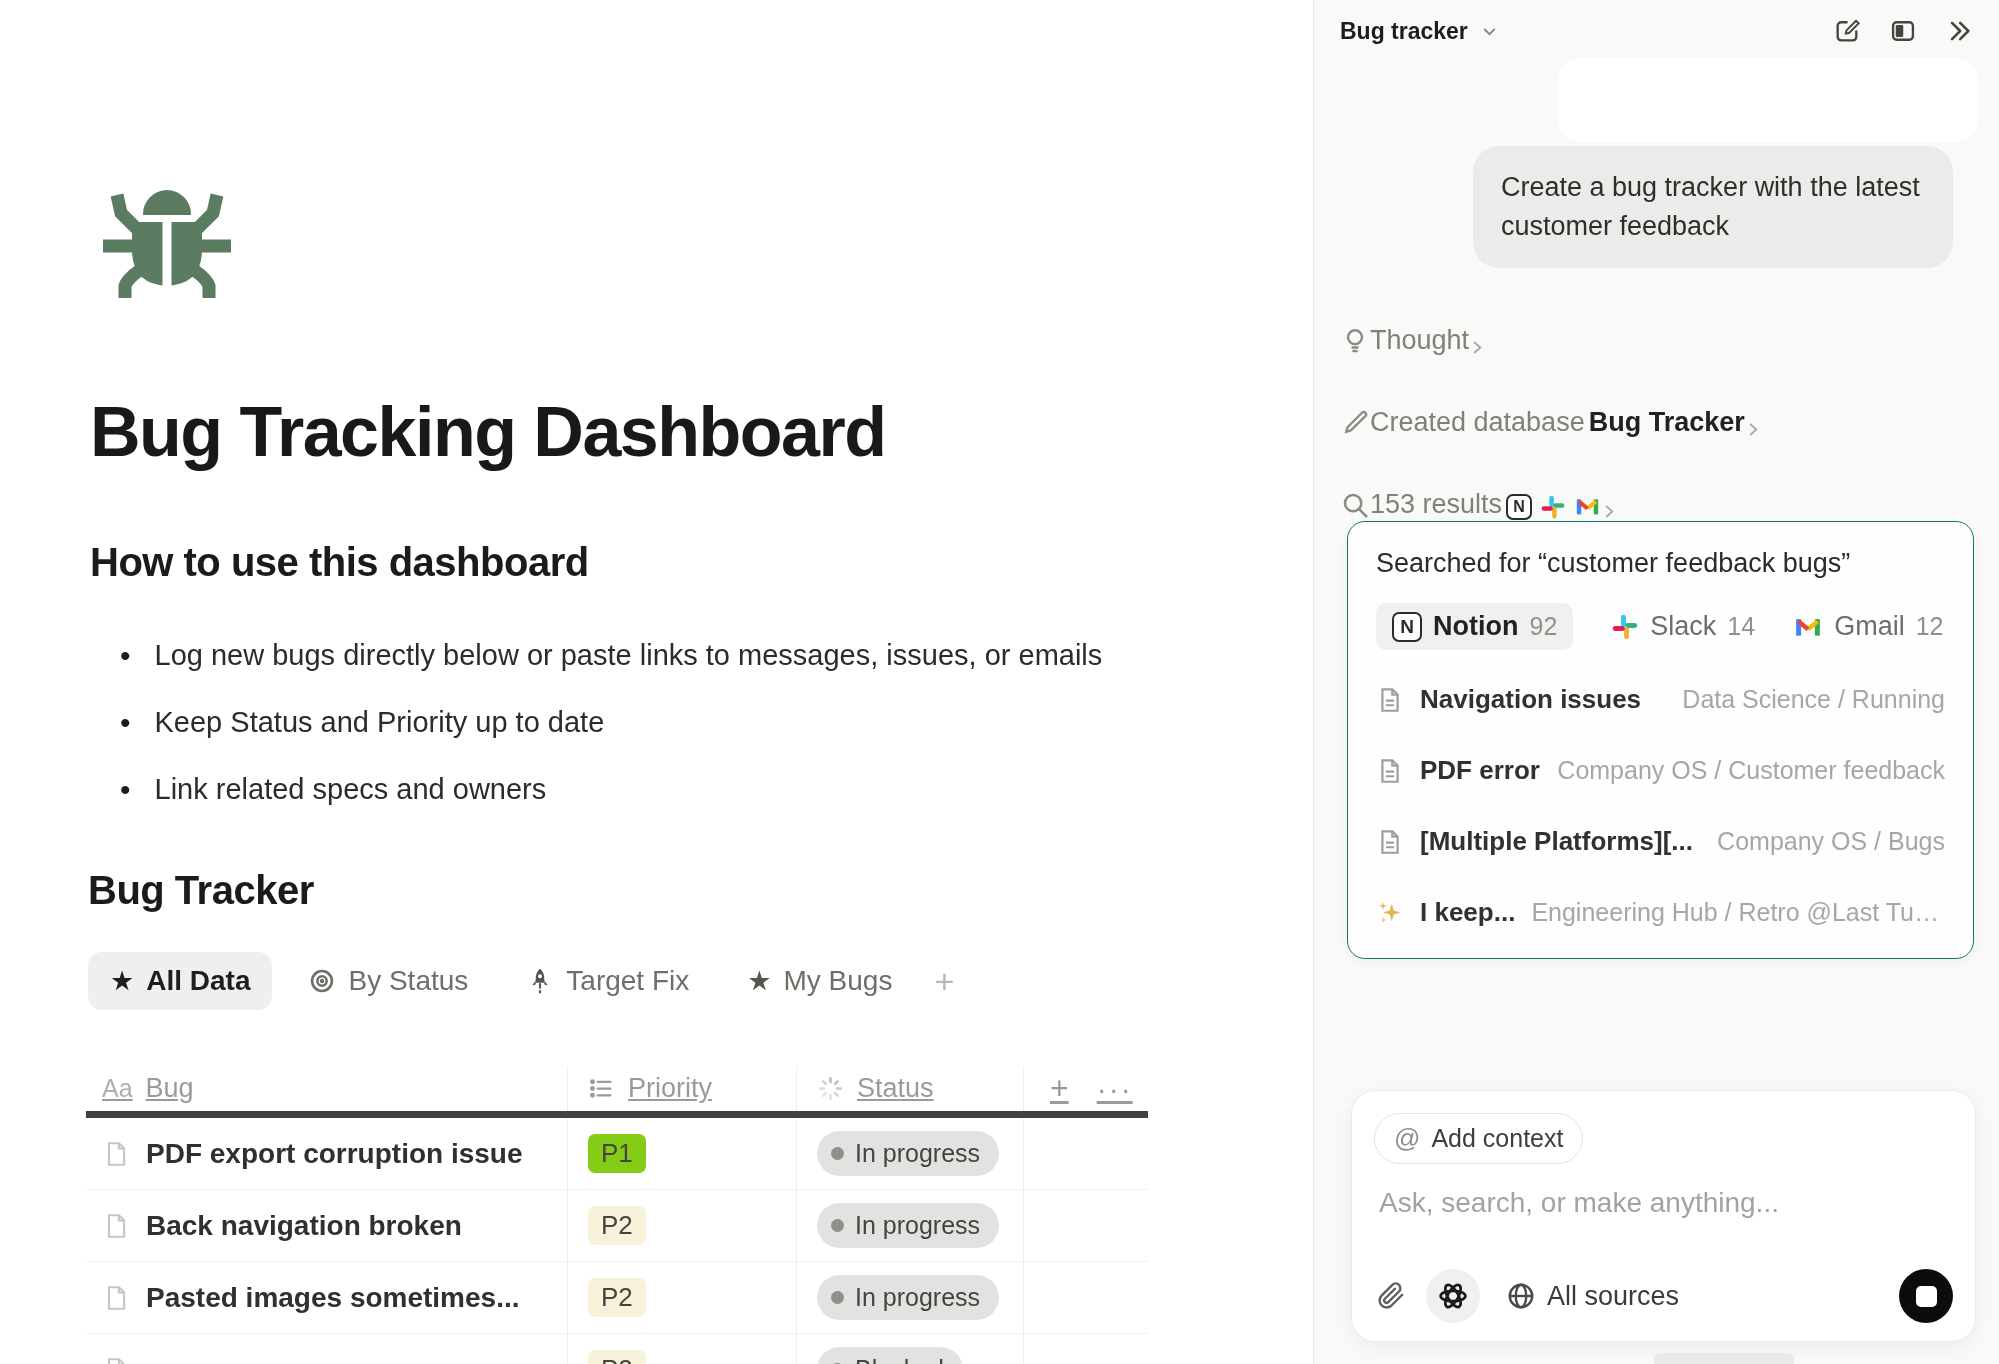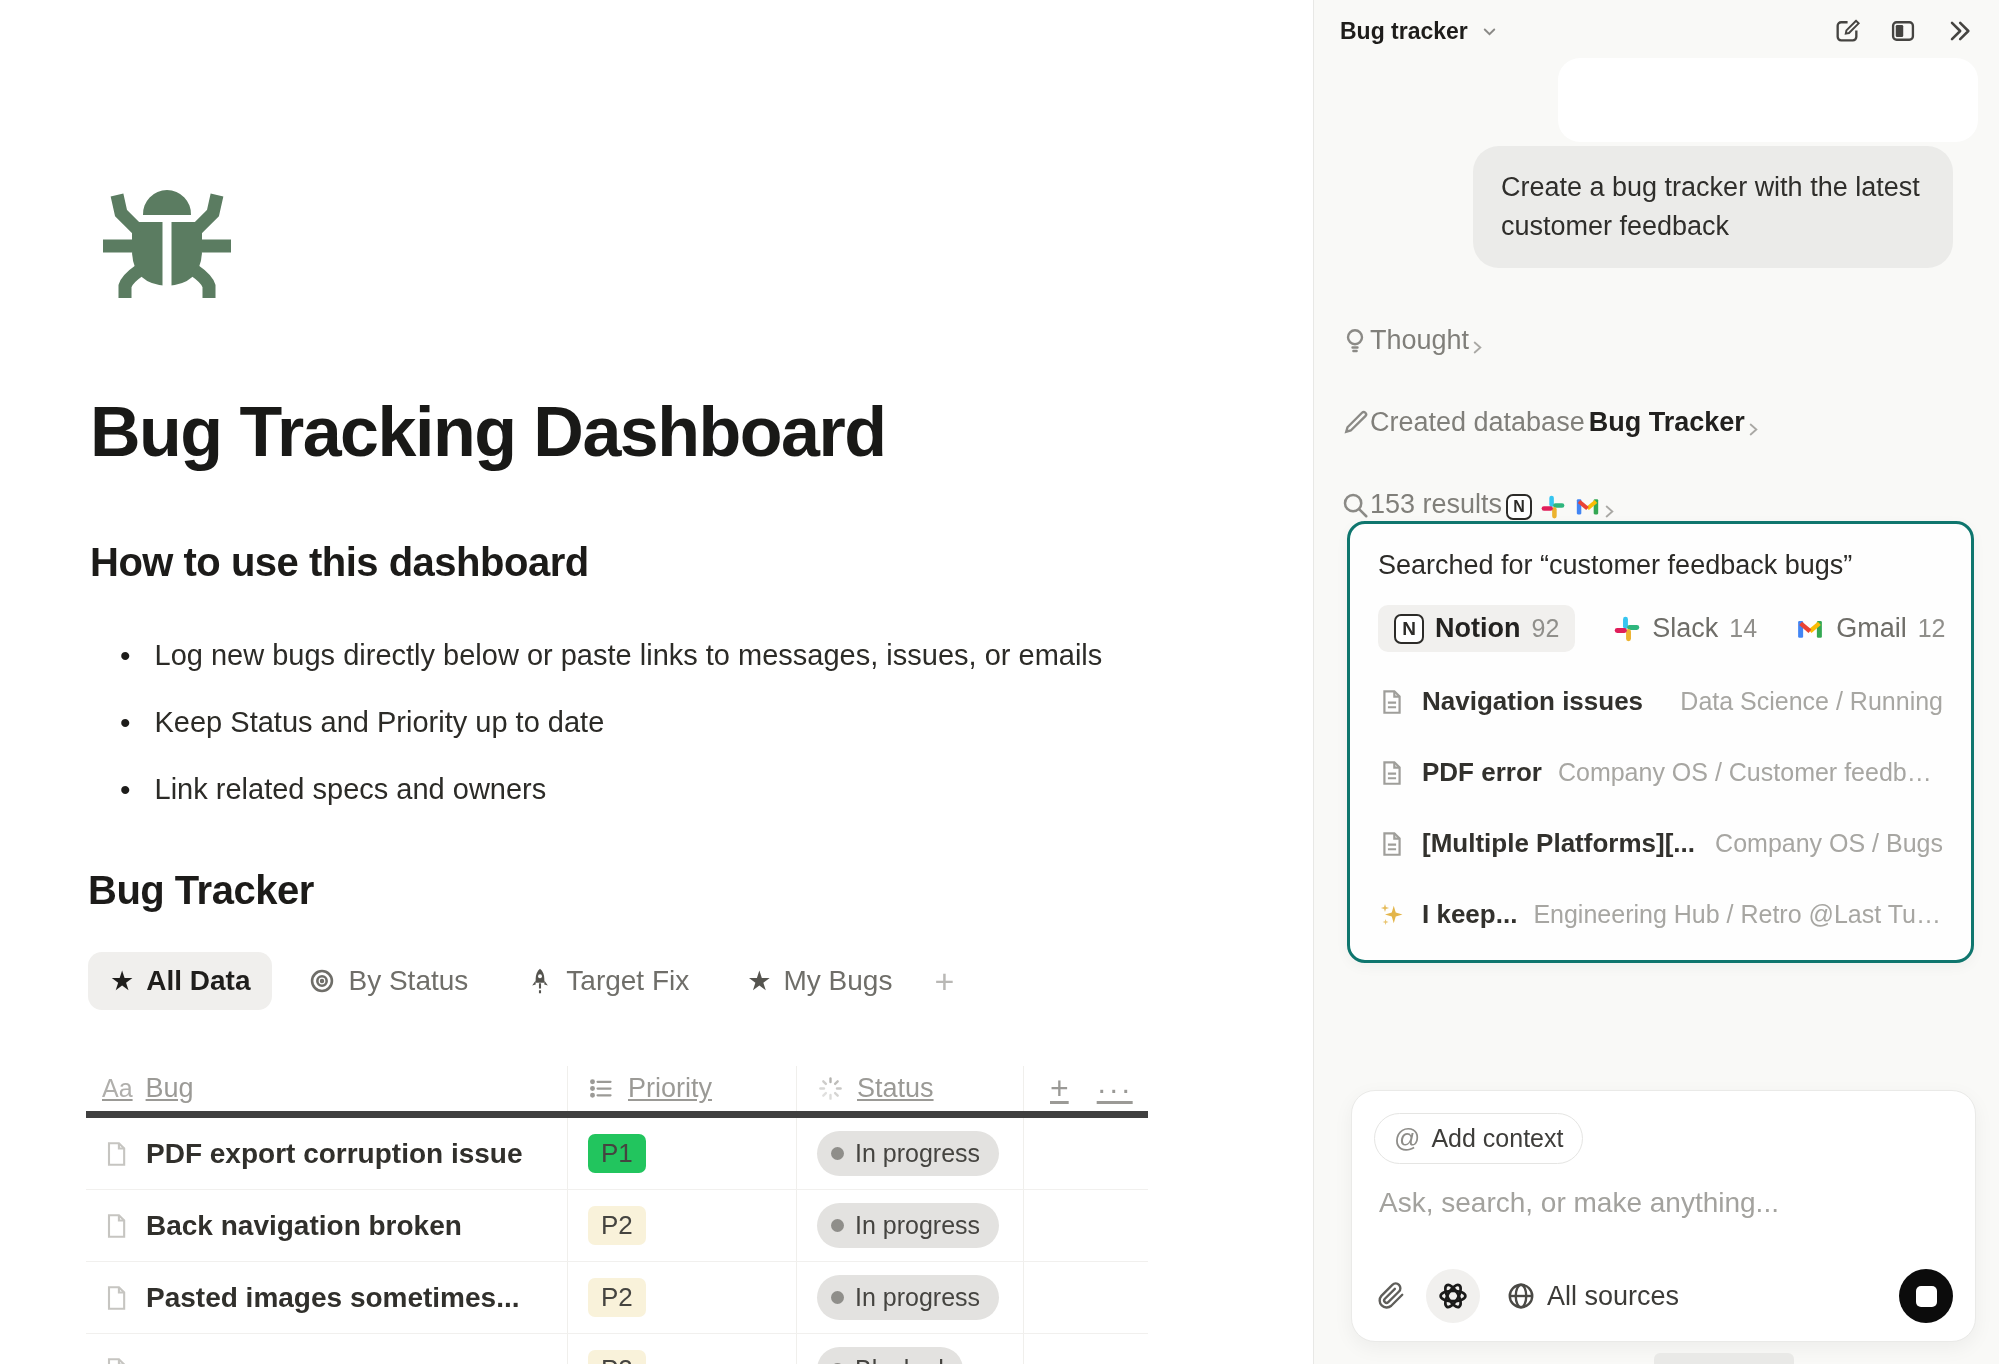--- a/index.html
+++ b/index.html
@@ -29,21 +29,21 @@
   .t-head { display:grid; grid-template-columns:482px 229px 227px 124px; height:52px; border-bottom:7px solid #404040; color:#9b9a96; font-size:27px;text-decoration:underline; }
   .t-head .cell { display:flex; align-items:center; gap:13px; padding-left:20px; }
   .t-head .cell.first { padding-left:16px; }
   .aa { font-size:25px; color:#b0afac; font-weight:500; }
   .t-row { display:grid; grid-template-columns:482px 229px 227px 124px; height:72px; border-bottom:1px solid #f1f0ee; }
   .t-row .cell { display:flex; align-items:center; padding-left:20px; }
   .t-row .cell.first { padding-left:16px; gap:16px; }
   .t-head .cell:nth-child(-n+3), .t-row .cell:nth-child(-n+3) { border-right:1px solid #f0efec; }
   .row-title { font-size:28px; font-weight:600; color:#31302c; white-space:nowrap; }
   .badge { font-size:26px; font-weight:500; color:#454440; padding:4px 13px; border-radius:7px; }
-  .badge.gray { background:#22c55e; }
+  .badge.gray { background:#84cc16; }
   .badge.yellow { background:#f9f2da; }
   .status-pill { display:flex; align-items:center; gap:11px; background:#e3e2e0; border-radius:999px; padding:8px 19px 8px 14px; }
   .status-pill .dot { width:13px; height:13px; border-radius:50%; background:#8f8e8a; }
   .status-pill .st { font-size:25px; color:#454440; }
   .head-actions { gap:28px !important; padding-left:26px !important; color:#9a9996; }
   .head-actions .plus { font-size:32px; cursor:pointer; }
   .head-actions .more { font-size:30px; letter-spacing:2px; cursor:pointer; }
 
   
   .panel { position:absolute; left:1313px; top:0; width:686px; height:1364px; background:#f9f9f7; border-left:1px solid #e8e8e6; overflow:hidden; }
@@ -55,21 +55,21 @@
 
   .blob { position:absolute; left:244px; top:58px; width:420px; height:84px; background:#fff; border-radius:22px; }
   .bubble { position:absolute; right:46px; top:146px; max-width:480px; background:#ebebe9; border-radius:26px; padding:22px 28px; font-size:27px; line-height:1.45; color:#2f2e2b; }
 
   .activity { position:absolute; left:26px; top:274px; width:634px; }
   .a-row { display:flex; align-items:flex-end; height:82px; cursor:pointer; }
   .a-label { font-size:27px; color:#807f7a; }
   .a-value { font-size:27px; font-weight:600; color:#22211f; margin-left:4px; }
   .src-ics { display:flex; align-items:center; gap:8px; margin-left:4px; }
 
-  .card { position:absolute; left:33px; top:521px; width:627px; background:#fefefe; border:3px solid #0f766e; border-radius:18px; box-shadow:0 4px 14px rgba(0,0,0,0.04); padding:26px 28px 10px 28px; }
+  .card { position:absolute; left:33px; top:521px; width:627px; background:#fefefe; border:1px solid #0f766e; border-radius:18px; box-shadow:0 4px 14px rgba(0,0,0,0.04); padding:26px 28px 10px 28px; }
   .card-title { font-size:27px; font-weight:500; color:#2c2b28; }
   .src-tabs { display:flex; align-items:center; gap:38px; margin-top:24px; }
   .src-tab { display:flex; align-items:center; gap:11px; cursor:pointer; }
   .src-tab .lbl { font-size:27px; font-weight:500; color:#6e6d68; }
   .src-tab .cnt { font-size:25px; color:#908f8b; }
   .src-tab.active { background:#f1f0ee; border-radius:10px; padding:8px 16px; }
   .src-tab.active .lbl { font-weight:600; color:#232220; }
   .results { margin-top:14px; }
   .r-row { display:flex; align-items:center; gap:16px; height:71px; cursor:pointer; }
   .r-title { font-size:26px; font-weight:600; color:#32312d; white-space:nowrap; }

